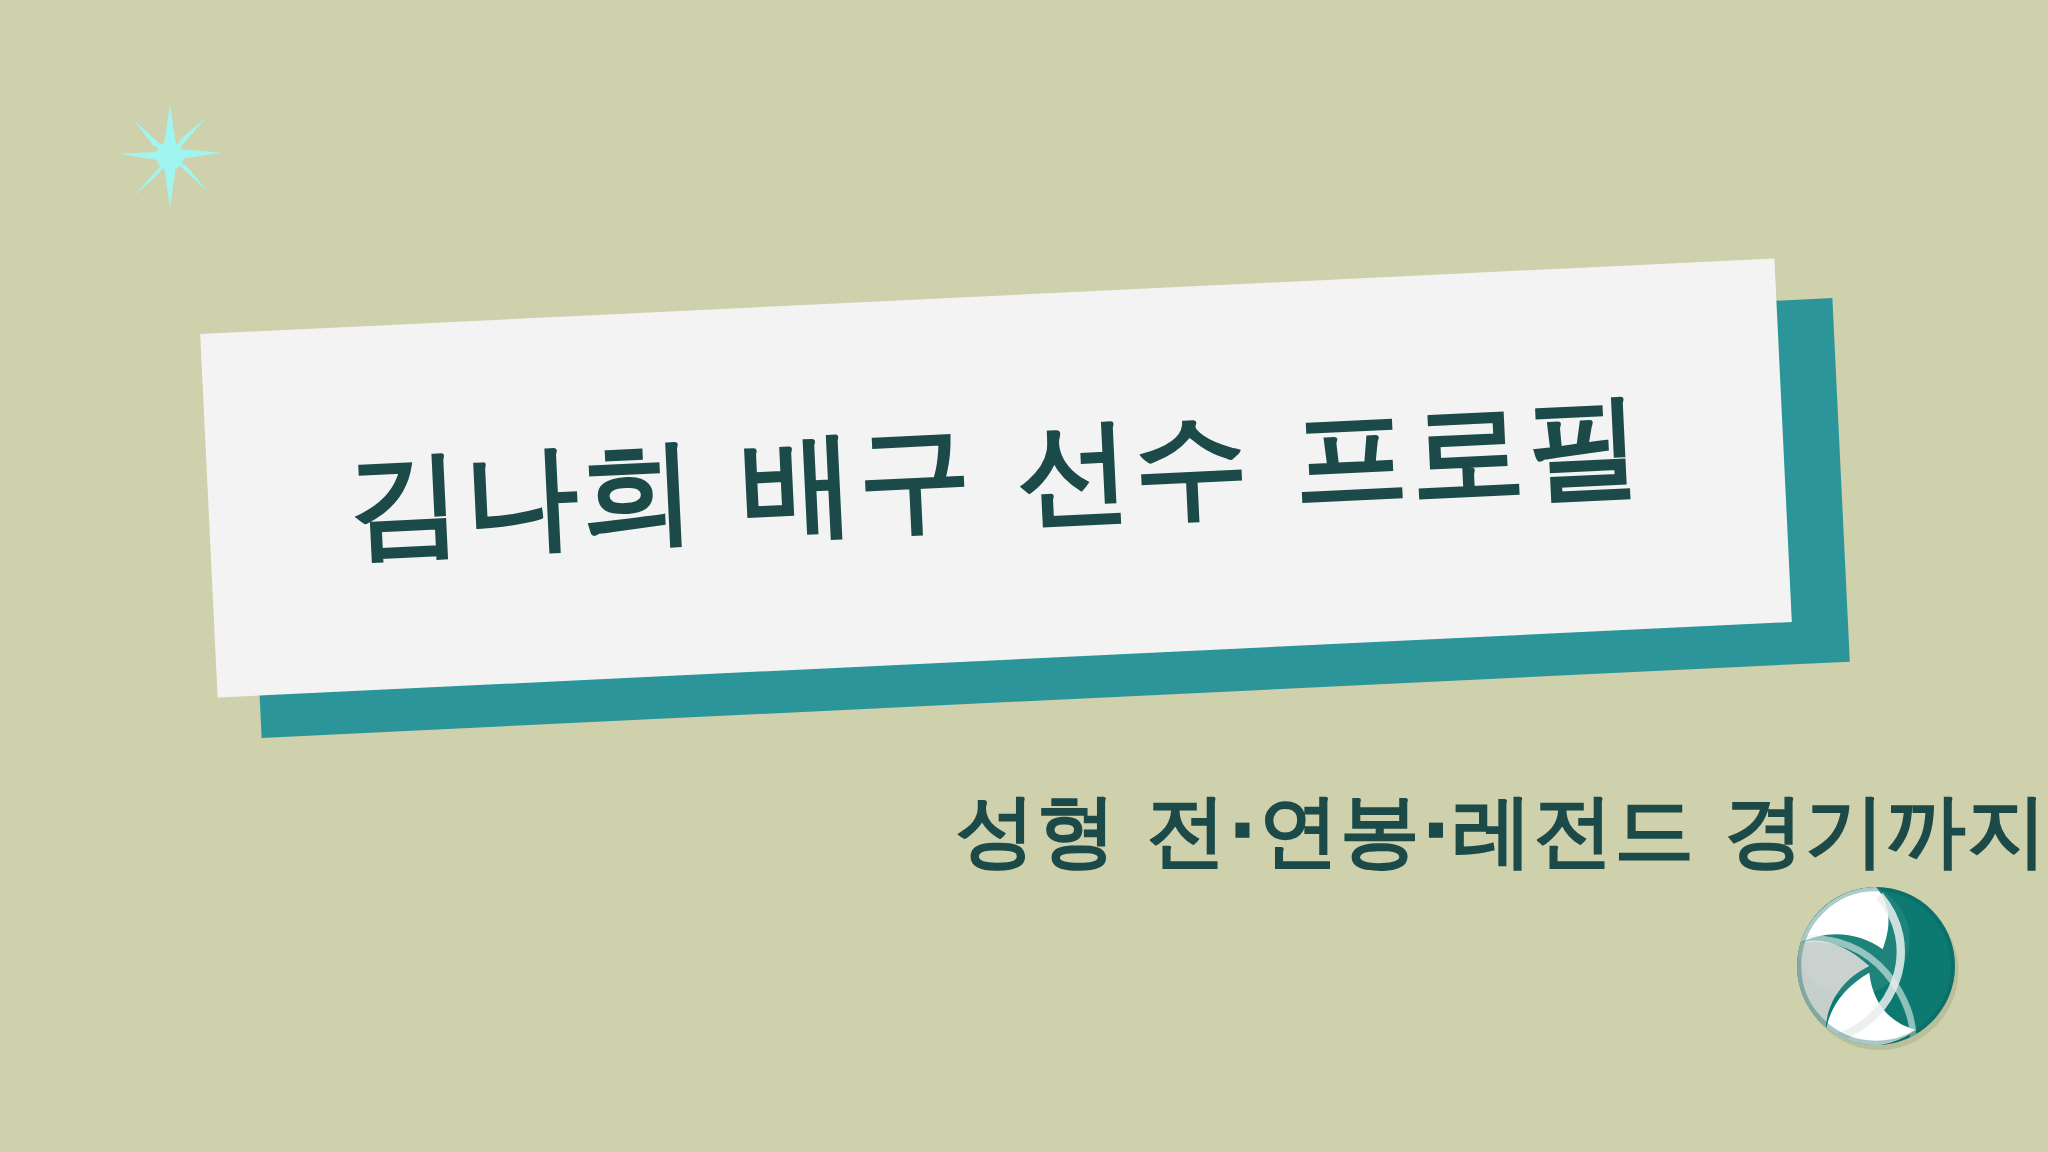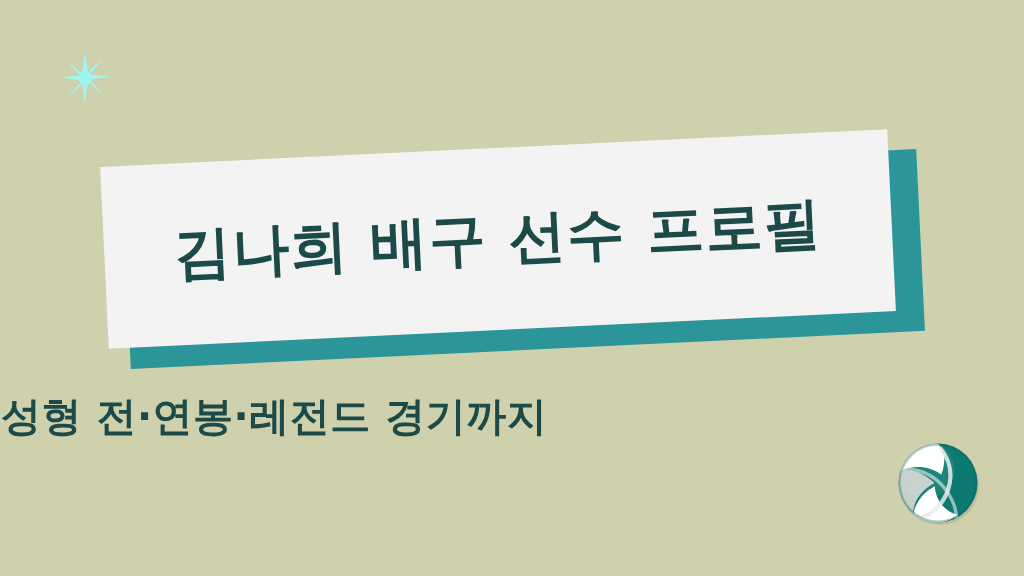--- a/index.html
+++ b/index.html
@@ -78,28 +78,28 @@
     line-height: 1;
     margin-top: -2px;
   }
 
   
   .subtitle {
     position: absolute;
     left: 0;
     top: 396px;
     width: 1024px;
-    text-align: left;
+    text-align: right;
     font-family: "DejaVu Sans", "Liberation Sans", sans-serif;
     font-size: 40px;
     font-weight: 700;
     color: #1b4a49;
     letter-spacing: 0.5px;
     line-height: 1;
-    padding-left: 1px;
+    padding-left: 12px;
     box-sizing: border-box;
   }
 
   
   .volleyball {
     position: absolute;
     left: 896px;
     top: 441px;
     width: 84px;
     height: 84px;

